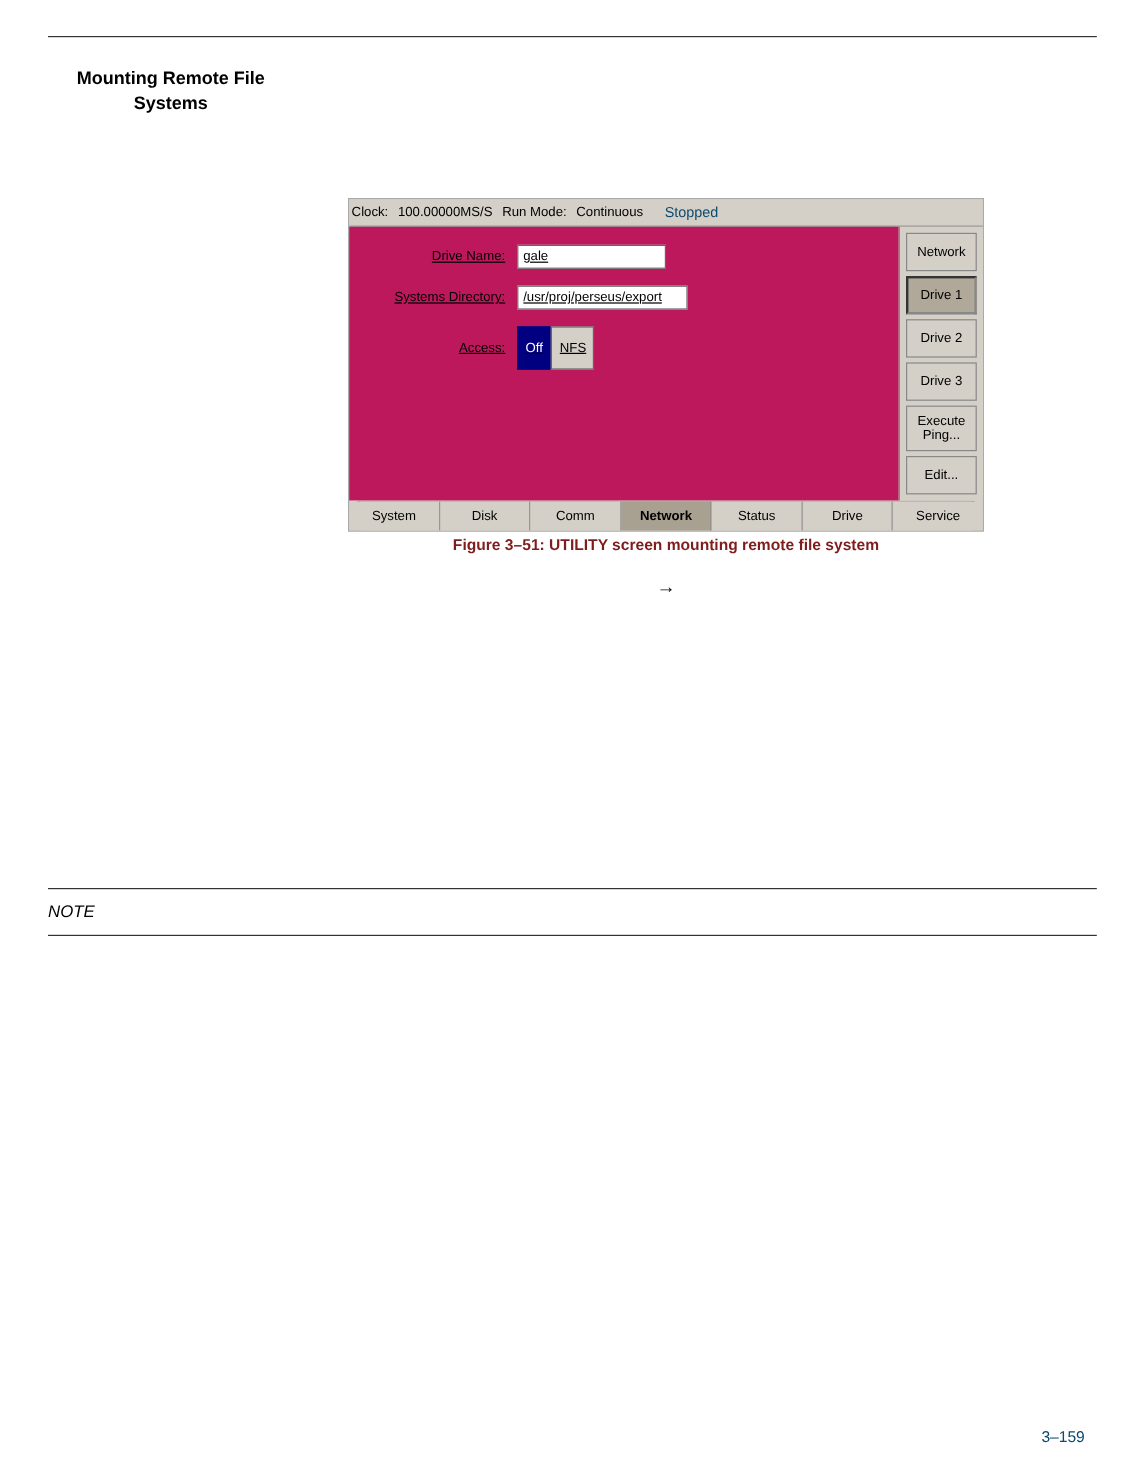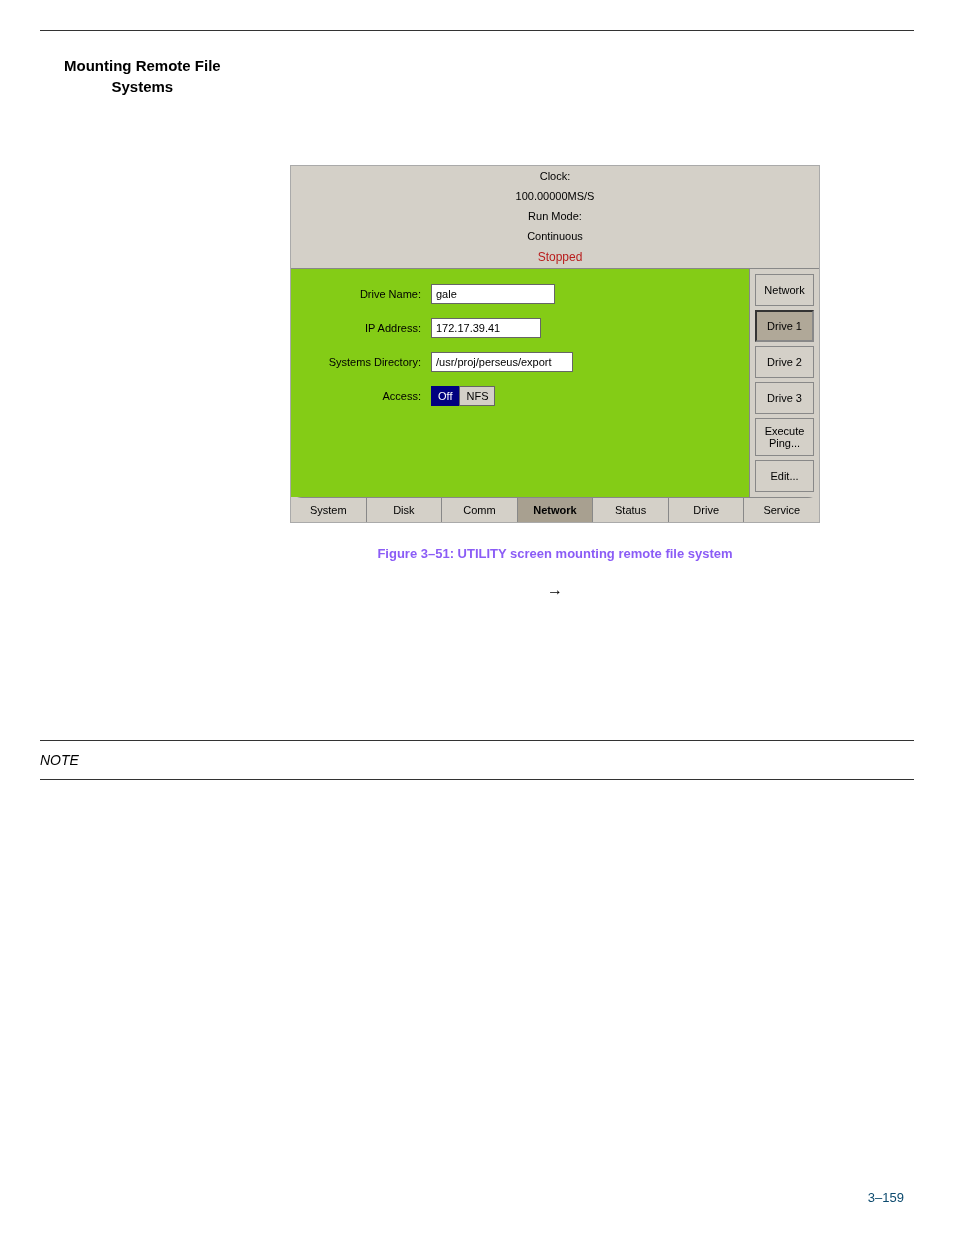--- a/index.html
+++ b/index.html
@@ -41,41 +41,41 @@
     
     .ui-screen {
       border: 1px solid #aaa;
       background: #d4d0c8;
       width: 530px;
     }
 
     
     .ui-titlebar {
       background: #d4d0c8;
-      padding: 4px 26px;
+      padding: 4px 2px;
       font-size: 11px;
       color: #000;
       border-bottom: 1px solid #888;
       display: flex;
       align-items: center;
       gap: 8px;
-      flex-direction: column;
     }
 
     
     .ui-main {
       display: flex;
       background: #d4d0c8;
     }
 
     
     .ui-left-panel {
       flex: 1;
       padding: 15px 20px;
-      background: #84cc16;
+      background: #be185d;
+      text-decoration: underline;
     }
 
     .ui-form-row {
       display: flex;
       align-items: center;
       margin-bottom: 14px;
     }
 
     .ui-form-label {
       font-size: 11px;
@@ -109,21 +109,21 @@
     .access-toggle {
       display: flex;
       align-items: center;
     }
 
     .toggle-btn {
       font-size: 11px;
       padding: 2px 6px;
       border: 1px solid #666;
       cursor: pointer;
-      height: 20px;
+      height: 36px;
       background: #d4d0c8;
     }
 
     .toggle-btn-active {
       background: #000080;
       color: #ffffff;
       border-color: #000080;
     }
 
     
@@ -178,25 +178,25 @@
       border-right: none;
     }
 
     .ui-tab-active {
       background: #a8a090;
       font-weight: bold;
     }
 
     
     .figure-caption {
-      margin-top: 23px;
+      margin-top: 3px;
       font-size: 13px;
       font-weight: bold;
       text-align: center;
-      color: #8b5cf6;
+      color: #7f1d1d;
     }
 
     
     .arrow-line {
       text-align: center;
       margin-top: 20px;
       font-size: 16px;
       color: #000;
     }
 
@@ -229,21 +229,21 @@
     
     .page-number {
       position: absolute;
       bottom: 30px;
       right: 50px;
       font-size: 13px;
       color: #0c4a6e;
     }
 
     .stopped-text {
-      color: #b91c1c;
+      color: #0c4a6e;
       font-size: 12px;
     }
   </style>
 </head>
 <body>
 
 <hr class="top-rule">
 
 <div class="section-heading">
   <div>Mounting Remote File</div>
@@ -264,24 +264,20 @@
 
     <div class="ui-main">
 
       <div class="ui-left-panel">
 
         <div class="ui-form-row">
           <span class="ui-form-label">Drive Name:</span>
           <input class="ui-form-input ui-form-input-short" type="text" value="gale" style="">
         </div>
 
-        <div class="ui-form-row">
-          <span class="ui-form-label">IP Address:</span>
-          <input class="ui-form-input ui-form-input-medium" type="text" value="172.17.39.41" style="">
-        </div>
 
         <div class="ui-form-row">
           <span class="ui-form-label">Systems Directory:</span>
           <input class="ui-form-input ui-form-input-long" type="text" value="/usr/proj/perseus/export" style="">
         </div>
 
         <div class="ui-form-row">
           <span class="ui-form-label">Access:</span>
           <div class="access-toggle">
             <button class="toggle-btn toggle-btn-active">Off</button>

